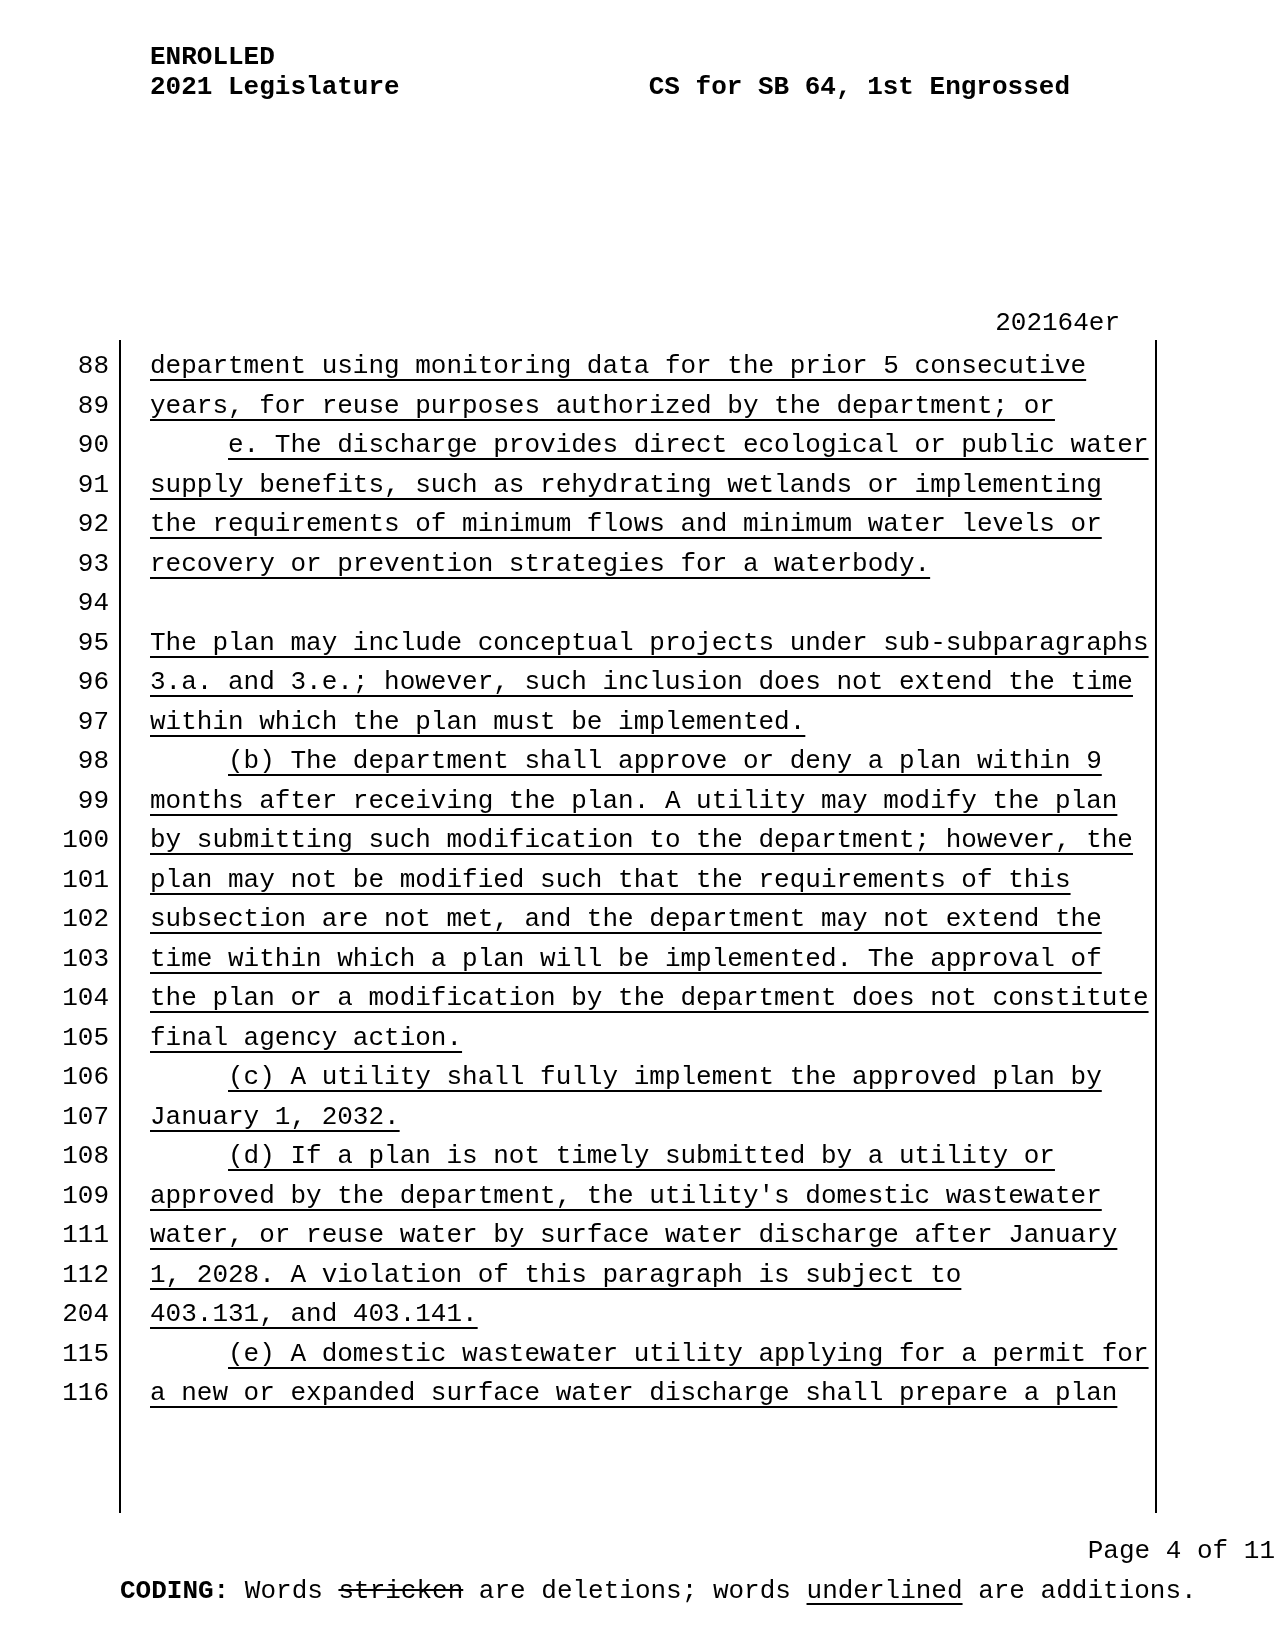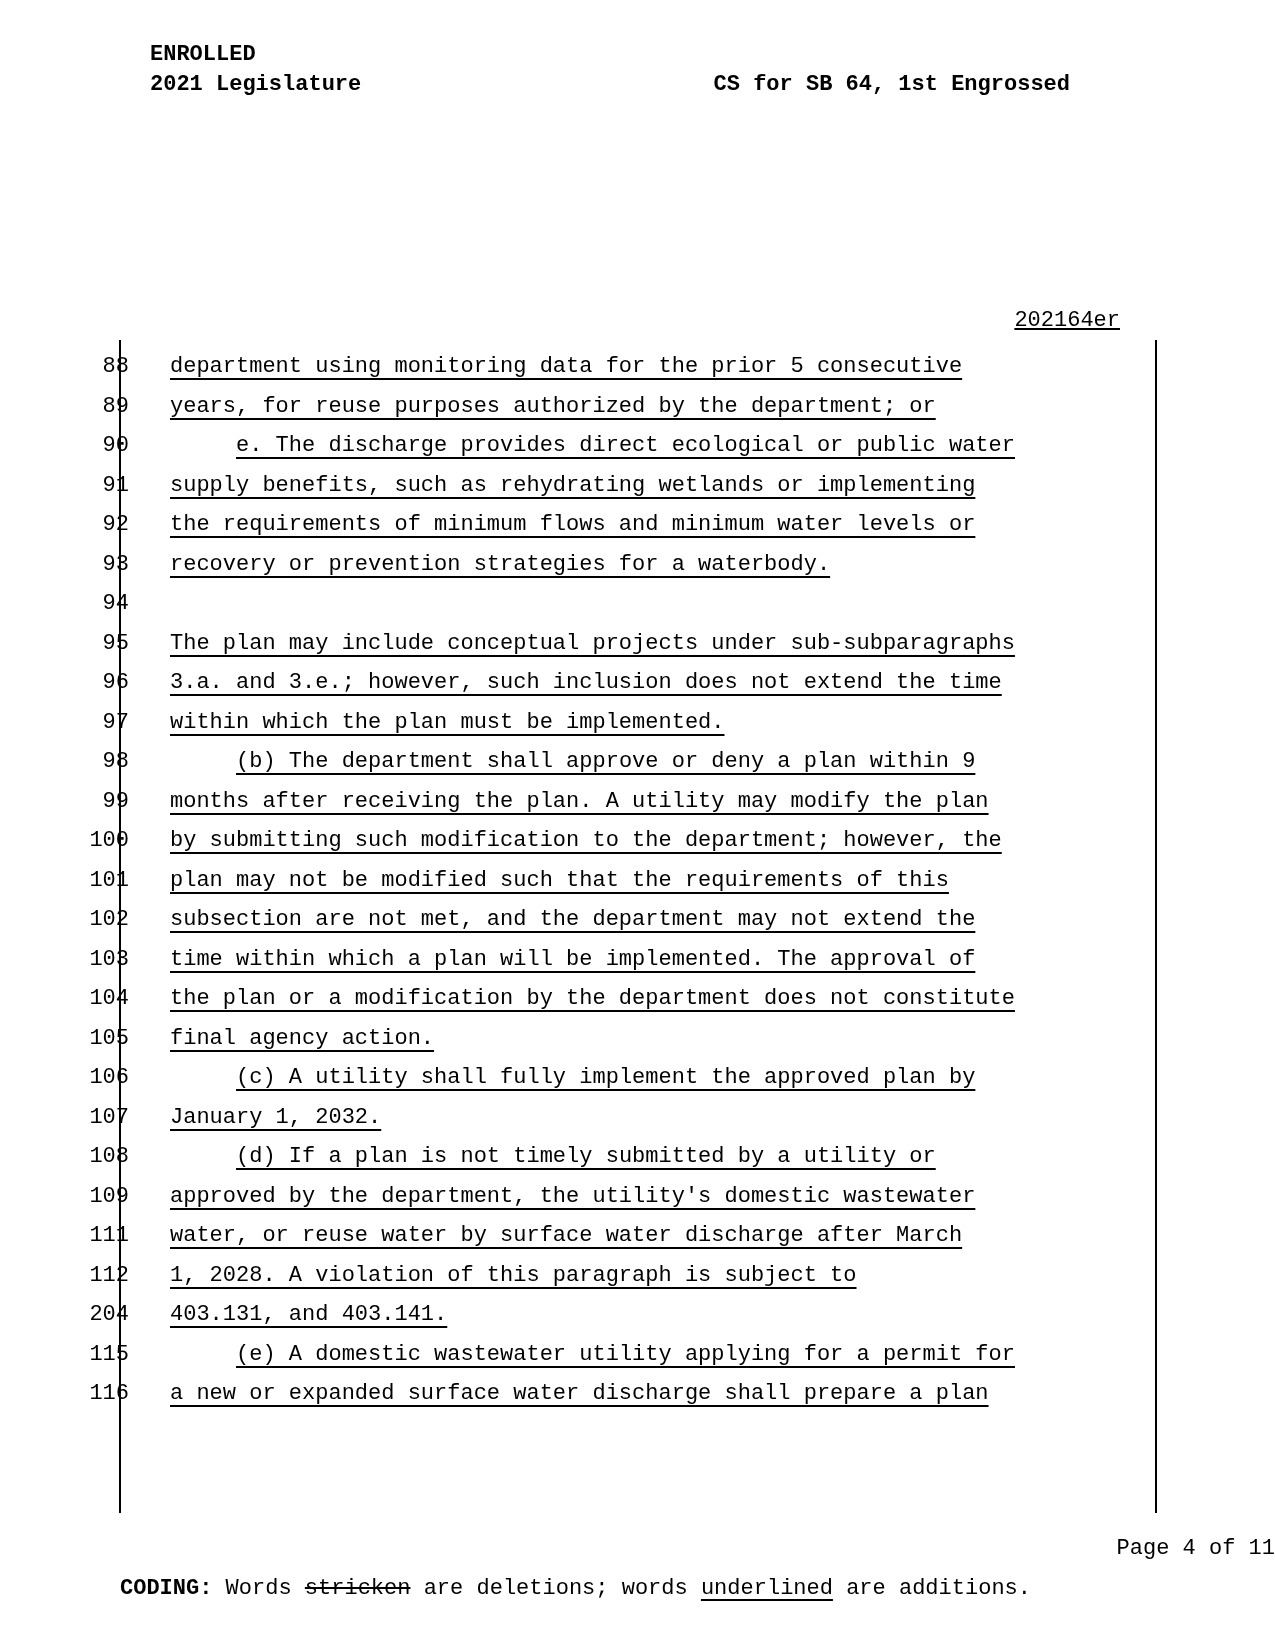--- a/index.html
+++ b/index.html
@@ -2,34 +2,34 @@
 <html><head>
 <meta charset="utf-8">
 <style>
   html,body { margin:0; padding:0; background:#ffffff; }
   .page {
     position:relative;
     width:1275px; height:1650px;
     background:#ffffff;
     color:#000000;
     font-family:"Liberation Mono","DejaVu Sans Mono",monospace;
-    font-size:22px;
+    font-size:26px;
     overflow:hidden;
   }
   .abs { position:absolute; white-space:pre; }
   .bold { font-weight:bold; }
   .h-status { left:150px; top:42px; }
   .h-session { left:150px; top:72px; }
   .h-bill { left:0; top:72px; width:1070px; text-align:right; }
-  .docnum { left:0; top:308px; width:1120px; text-align:right;text-decoration:underline; }
+  .docnum { left:0; top:308px; width:1120px; text-align:right; }
   .rule { position:absolute; top:340px; width:2px; height:1173px; background:#000; }
   .rule-left { left:119px; }
   .rule-right { left:1155px; }
   .lines { position:absolute; top:347px; left:0; right:0; }
-  .row { height:39.5px; line-height:39.5px; white-space:pre;padding-left:20px; }
+  .row { height:39.5px; line-height:39.5px; white-space:pre; }
   .num { display:inline-block; width:109px; text-align:right; }
   .txt { margin-left:41px; }
   .u { text-decoration:underline; text-underline-offset:6px; text-decoration-thickness:1.5px; }
   .page-num { left:0; top:1536px; width:100%; text-align:right; }
   .coding { left:120px; top:1576px; }
   .strike { text-decoration:line-through; }
   .uline { text-decoration:underline; text-underline-offset:5px; text-decoration-thickness:1.5px; }
 </style>
 </head>
 <body>
@@ -60,21 +60,21 @@
     <div class="row"><span class="num">100</span><span class="txt"><span></span><span class="u">by submitting such modification to the department; however, the</span></span></div>
     <div class="row"><span class="num">101</span><span class="txt"><span></span><span class="u">plan may not be modified such that the requirements of this</span></span></div>
     <div class="row"><span class="num">102</span><span class="txt"><span></span><span class="u">subsection are not met, and the department may not extend the</span></span></div>
     <div class="row"><span class="num">103</span><span class="txt"><span></span><span class="u">time within which a plan will be implemented. The approval of</span></span></div>
     <div class="row"><span class="num">104</span><span class="txt"><span></span><span class="u">the plan or a modification by the department does not constitute</span></span></div>
     <div class="row"><span class="num">105</span><span class="txt"><span></span><span class="u">final agency action.</span></span></div>
     <div class="row"><span class="num">106</span><span class="txt"><span>     </span><span class="u">(c) A utility shall fully implement the approved plan by</span></span></div>
     <div class="row"><span class="num">107</span><span class="txt"><span></span><span class="u">January 1, 2032.</span></span></div>
     <div class="row"><span class="num">108</span><span class="txt"><span>     </span><span class="u">(d) If a plan is not timely submitted by a utility or</span></span></div>
     <div class="row"><span class="num">109</span><span class="txt"><span></span><span class="u">approved by the department, the utility's domestic wastewater</span></span></div>
-    <div class="row"><span class="num">111</span><span class="txt"><span></span><span class="u">water, or reuse water by surface water discharge after March</span></span></div>
+    <div class="row"><span class="num">111</span><span class="txt"><span></span><span class="u">water, or reuse water by surface water discharge after January</span></span></div>
     <div class="row"><span class="num">112</span><span class="txt"><span></span><span class="u">1, 2028. A violation of this paragraph is subject to</span></span></div>
     <div class="row"><span class="num">204</span><span class="txt"><span></span><span class="u">403.131, and 403.141.</span></span></div>
     <div class="row"><span class="num">115</span><span class="txt"><span>     </span><span class="u">(e) A domestic wastewater utility applying for a permit for</span></span></div>
     <div class="row"><span class="num">116</span><span class="txt"><span></span><span class="u">a new or expanded surface water discharge shall prepare a plan</span></span></div>
   </div>
 
   <div class="abs page-num">Page 4 of 11</div>
 
   <div class="abs coding"><span class="bold">CODING:</span><span> Words </span><span class="strike">stricken</span><span> are deletions; words </span><span class="uline">underlined</span><span> are additions.</span></div>
 

